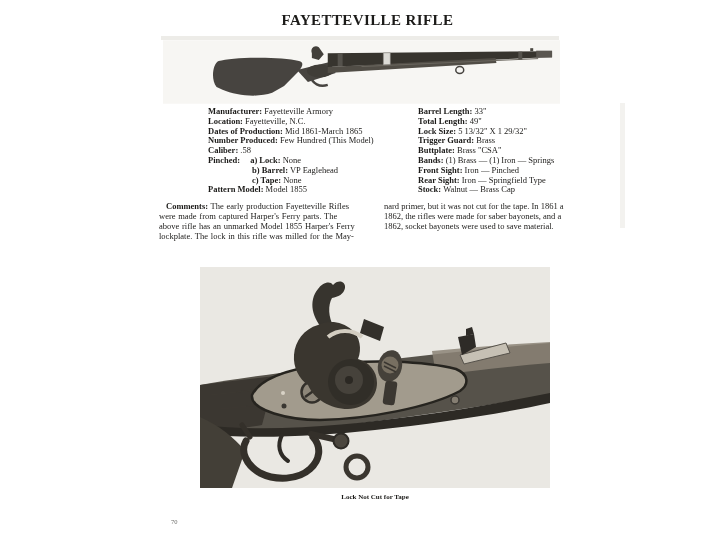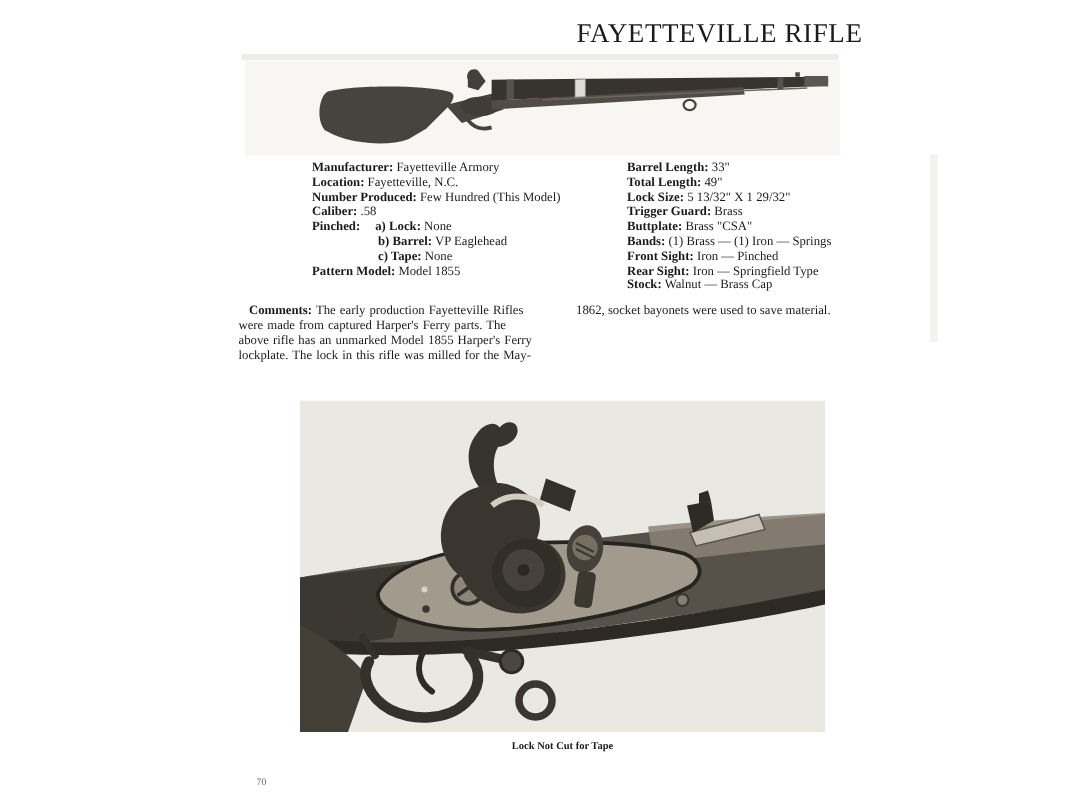--- a/index.html
+++ b/index.html
@@ -3,22 +3,22 @@
 <meta charset="utf-8">
 <style>
   html,body{margin:0;padding:0;}
   body{
     width:720px;height:540px;position:relative;overflow:hidden;
     background:#ffffff;color:#1c1b19;
     font-family:"Liberation Serif", serif;
   }
   .abs{position:absolute;}
   #page-title{
-    left:160px;top:12px;width:415px;text-align:right;
-    font-size:18px;font-weight:normal;letter-spacing:0.4px;
+    left:160px;top:12px;width:415px;text-align:center;
+    font-size:15px;font-weight:bold;letter-spacing:0.4px;
   }
   #title-shadow{left:161px;top:36px;width:398px;height:4px;background:#edece8;}
   #edge-strip{left:620px;top:103px;width:5px;height:125px;background:#f3f2ef;}
   #photo-top{left:163px;top:40px;width:397px;height:64px;}
   #photo-bottom{left:200px;top:267px;width:350px;height:221px;}
   .spec-col{font-size:8.5px;line-height:9.8px;white-space:nowrap;}
   #specs-left{left:208px;top:107px;width:212px;}
   #specs-right{left:418px;top:107px;width:200px;}
   .spec-row .lbl{font-weight:bold;}
   .spec-row .sub{margin-left:10px;}
@@ -65,20 +65,21 @@
     <rect x="376" y="10.5" width="16" height="7" fill="#5a5650"></rect>
     <rect x="370" y="8" width="3" height="3" fill="#4a4741"></rect>
 
     <ellipse cx="299" cy="30" rx="4" ry="3.5" fill="none" stroke="#474440" stroke-width="1.5"></ellipse>
   </g>
 </svg>
 
 <div class="abs spec-col" id="specs-left">
   <div class="spec-row"><span class="lbl">Manufacturer:</span> <span class="val">Fayetteville Armory</span></div>
   <div class="spec-row"><span class="lbl">Location:</span> <span class="val">Fayetteville, N.C.</span></div>
+  <div class="spec-row"><span class="lbl">Dates of Production:</span> <span class="val">Mid 1861-March 1865</span></div>
   <div class="spec-row"><span class="lbl">Number Produced:</span> <span class="val">Few Hundred (This Model)</span></div>
   <div class="spec-row"><span class="lbl">Caliber:</span> <span class="val">.58</span></div>
   <div class="spec-row"><span class="lbl">Pinched:</span><span class="lbl sub">a) Lock:</span> <span class="val">None</span></div>
   <div class="spec-row indent"><span class="lbl">b) Barrel:</span> <span class="val">VP Eaglehead</span></div>
   <div class="spec-row indent"><span class="lbl">c) Tape:</span> <span class="val">None</span></div>
   <div class="spec-row"><span class="lbl">Pattern Model:</span> <span class="val">Model 1855</span></div>
 </div>
 
 <div class="abs spec-col" id="specs-right">
   <div class="spec-row"><span class="lbl">Barrel Length:</span> <span class="val">33"</span></div>
@@ -92,20 +93,22 @@
   <div class="spec-row"><span class="lbl">Stock:</span> <span class="val">Walnut — Brass Cap</span></div>
 </div>
 
 <div class="abs comments-col" id="comments-left">
   <div class="cline first"><span class="lbl">Comments:</span> <span>The early production Fayetteville Rifles</span></div>
   <div class="cline">were made from captured Harper's Ferry parts. The</div>
   <div class="cline">above rifle has an unmarked Model 1855 Harper's Ferry</div>
   <div class="cline">lockplate. The lock in this rifle was milled for the May-</div>
 </div>
 <div class="abs comments-col" id="comments-right">
+  <div class="cline">nard primer, but it was not cut for the tape. In 1861 a</div>
+  <div class="cline">1862, the rifles were made for saber bayonets, and a</div>
   <div class="cline">1862, socket bayonets were used to save material.</div>
 </div>
 
 <svg class="abs" id="photo-bottom" viewBox="0 0 350 221">
   <rect width="350" height="221" fill="#eae8e3"></rect>
   <g>
 
     <path d="M0,118 C45,110 110,102 170,95 C230,88 290,81 350,76 L350,128 C290,138 230,147 170,155 C110,163 50,167 0,164 Z" fill="#56524a"></path>
 
     <path d="M232,84 C272,80 312,77 350,75 L350,96 C312,99 272,104 236,108 Z" fill="#8b8376" opacity="0.85"></path>

